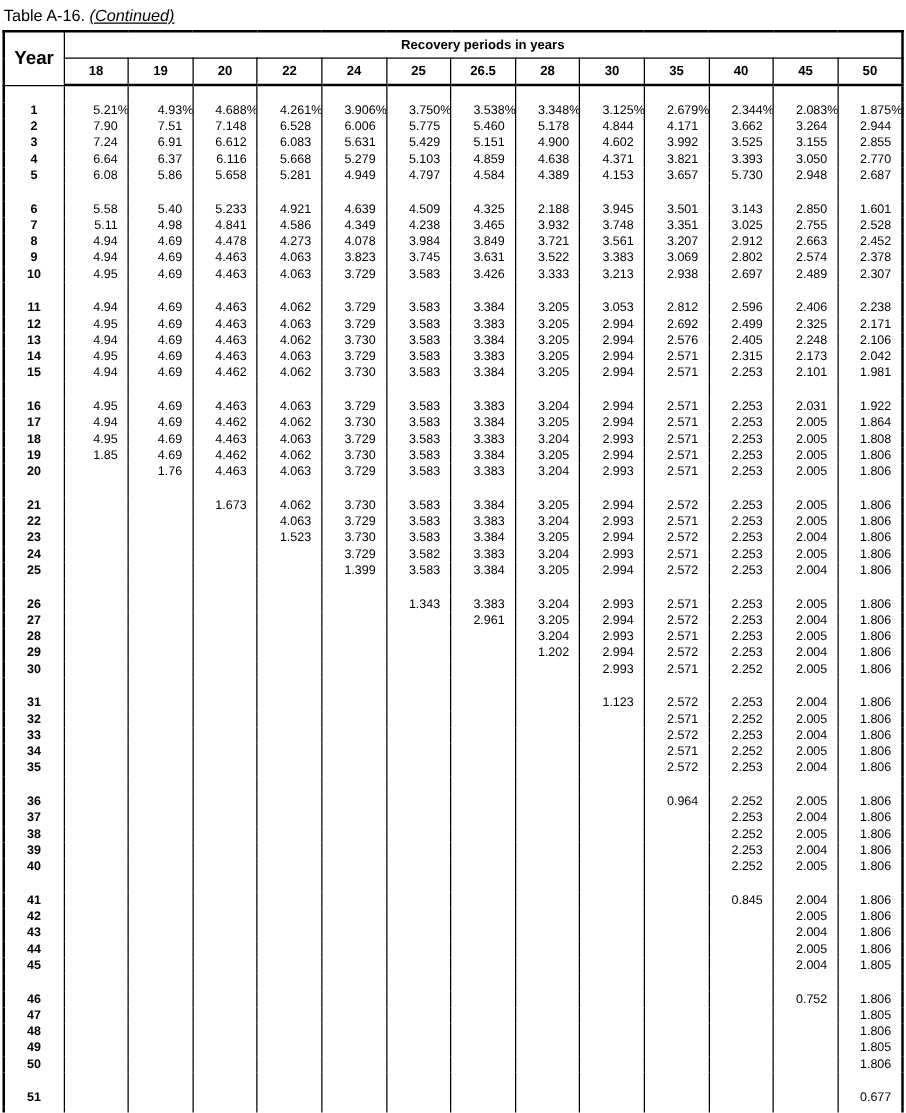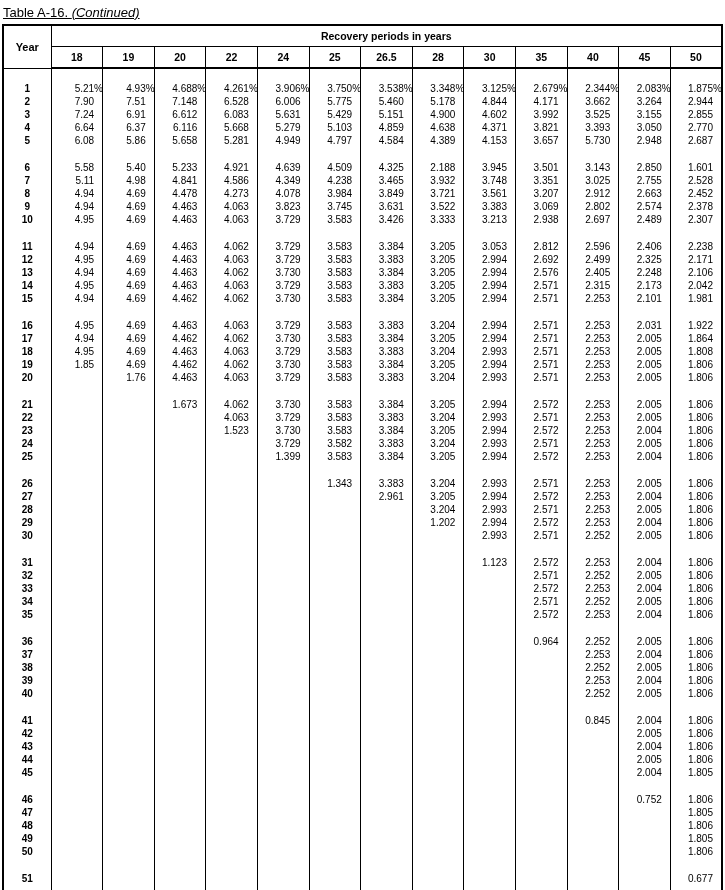--- a/index.html
+++ b/index.html
@@ -1,24 +1,24 @@
 <!DOCTYPE html>
 <html><head>
 <meta charset="utf-8">
 <style>
   html,body{margin:0;padding:0;background:#ffffff;color:#000;}
   body{width:725px;height:890px;font-family:"Liberation Sans","DejaVu Sans",sans-serif;overflow:hidden;}
   .page{padding:4px 1px 0 2px;}
   .title{font-size:13px;line-height:16px;padding:1px 0 3px 1px;white-space:nowrap;}
-  .title .ttl{text-decoration:underline;}
+  .title .ttl{}
   .title .it{font-style:italic;text-decoration:underline;}
   table{border-collapse:collapse;table-layout:fixed;width:721px;border:2px solid #000;}
   th,td{padding:0;margin:0;overflow:hidden;}
   thead th{border:1.5px solid #000;font-weight:bold;background:#fff;}
-  .year-h{font-size:11px;margin-top:44px;}
+  .year-h{font-size:15px;margin-top:44px;}
   .group-h{height:20px;font-size:10.5px;}
   .col-h{height:20px;font-size:10.5px;border-bottom:2px solid #000 !important;}
   tbody td{border-left:1.5px solid #000;border-right:1.5px solid #000;border-top:none;border-bottom:none;height:13px;line-height:13px;font-size:10px;white-space:nowrap;}
   tbody tr.g td{height:14px;}
   tbody tr.sp-top td{height:5px;}
   tbody tr.sp-bot td{height:12px;}
   tbody td.yr{font-weight:bold;text-align:center;}
   tbody td.val{text-align:right;}
   .v{display:inline-block;text-align:right;}
   .p{display:inline-block;width:8px;text-align:left;}

